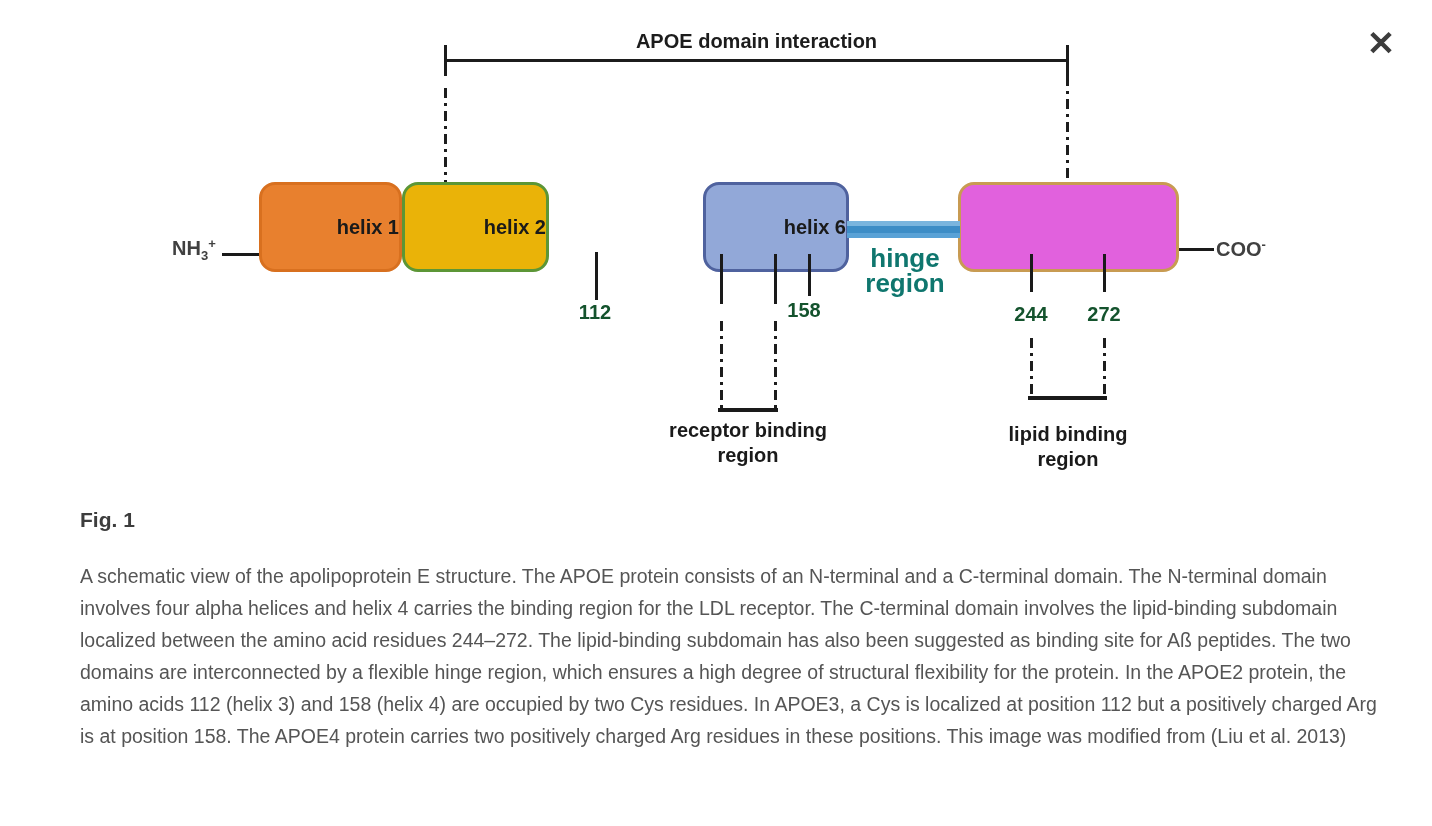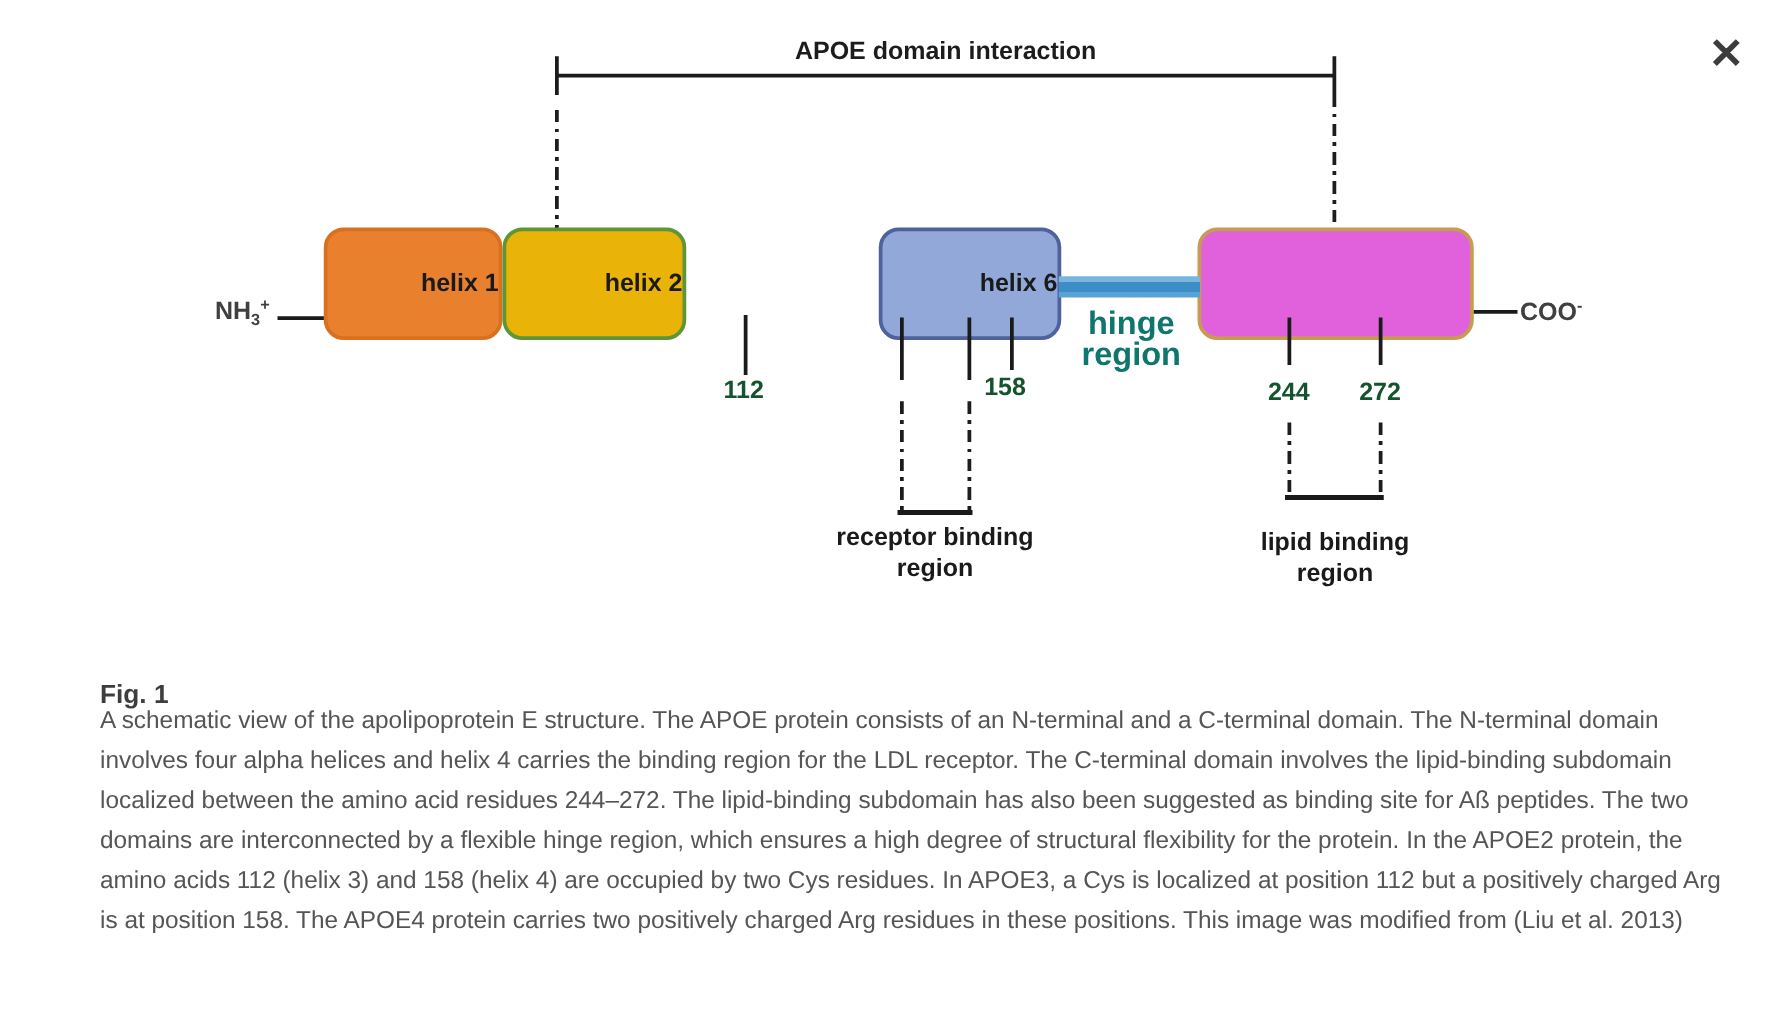--- a/index.html
+++ b/index.html
@@ -74,21 +74,21 @@
   .bar-rb { left:718px;  top:408px; width:60px; }
   .bar-lb { left:1028px; top:396px; width:79px; }
 
   .region-label { position:absolute; text-align:center; font-weight:bold;
     font-size:20px; color:#1a1a1a; line-height:25px; width:220px; }
   .lab-rb { left:638px; top:418px; }
   .lab-lb { left:958px; top:404px;margin-top:18px; }
 
   
   .fig-caption-title { position:absolute; left:80px; top:508px;
-    font-size:21px; font-weight:600; color:#3d3d3d;margin-top:36px; }
+    font-size:21px; font-weight:600; color:#3d3d3d; }
   .fig-caption-body { position:absolute; left:80px; top:560px; width:1314px;
     font-size:19.5px; line-height:32px; color:#555555; }
 </style>
 </head>
 <body>
 
 <div class="stage">
 
   <div class="close-btn">✕</div>
 

